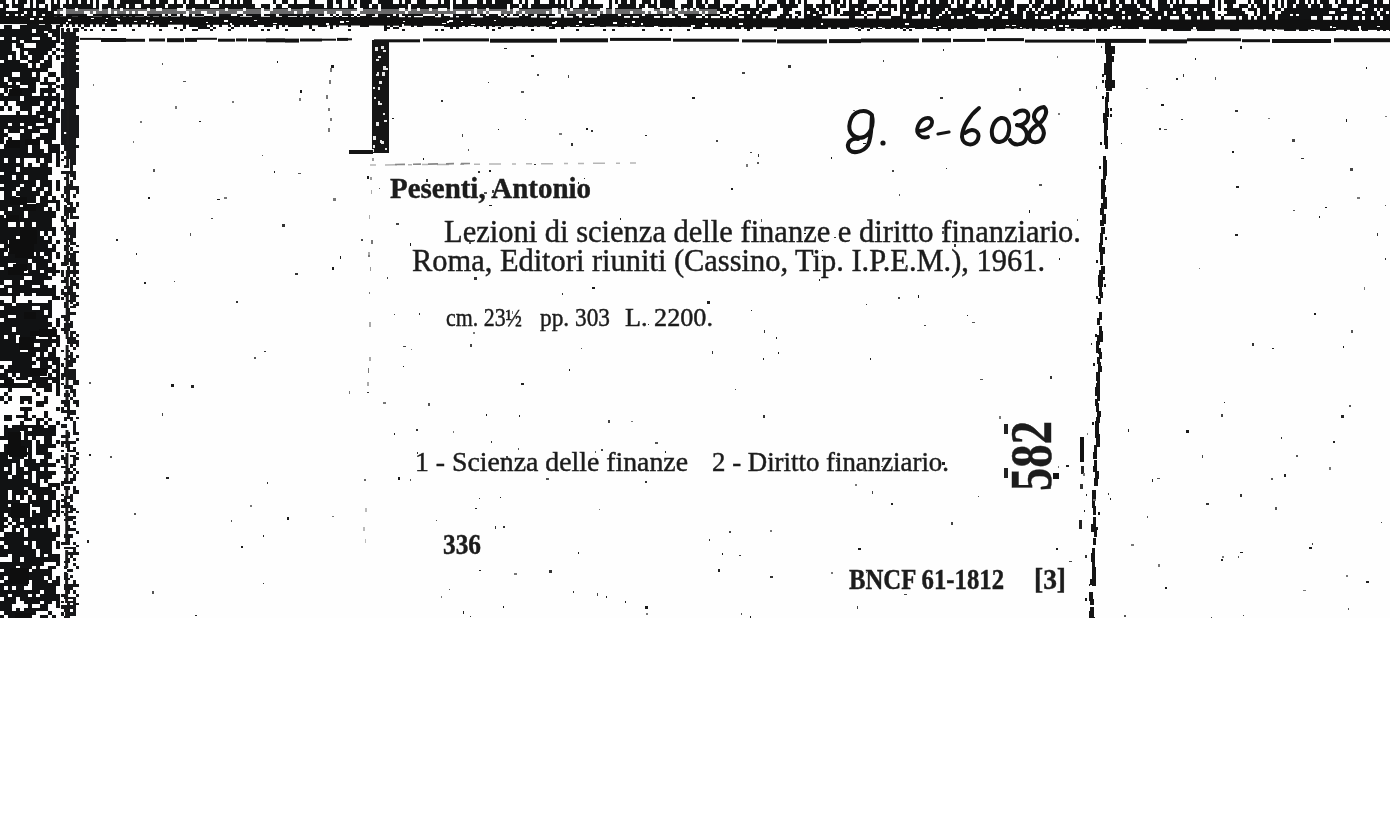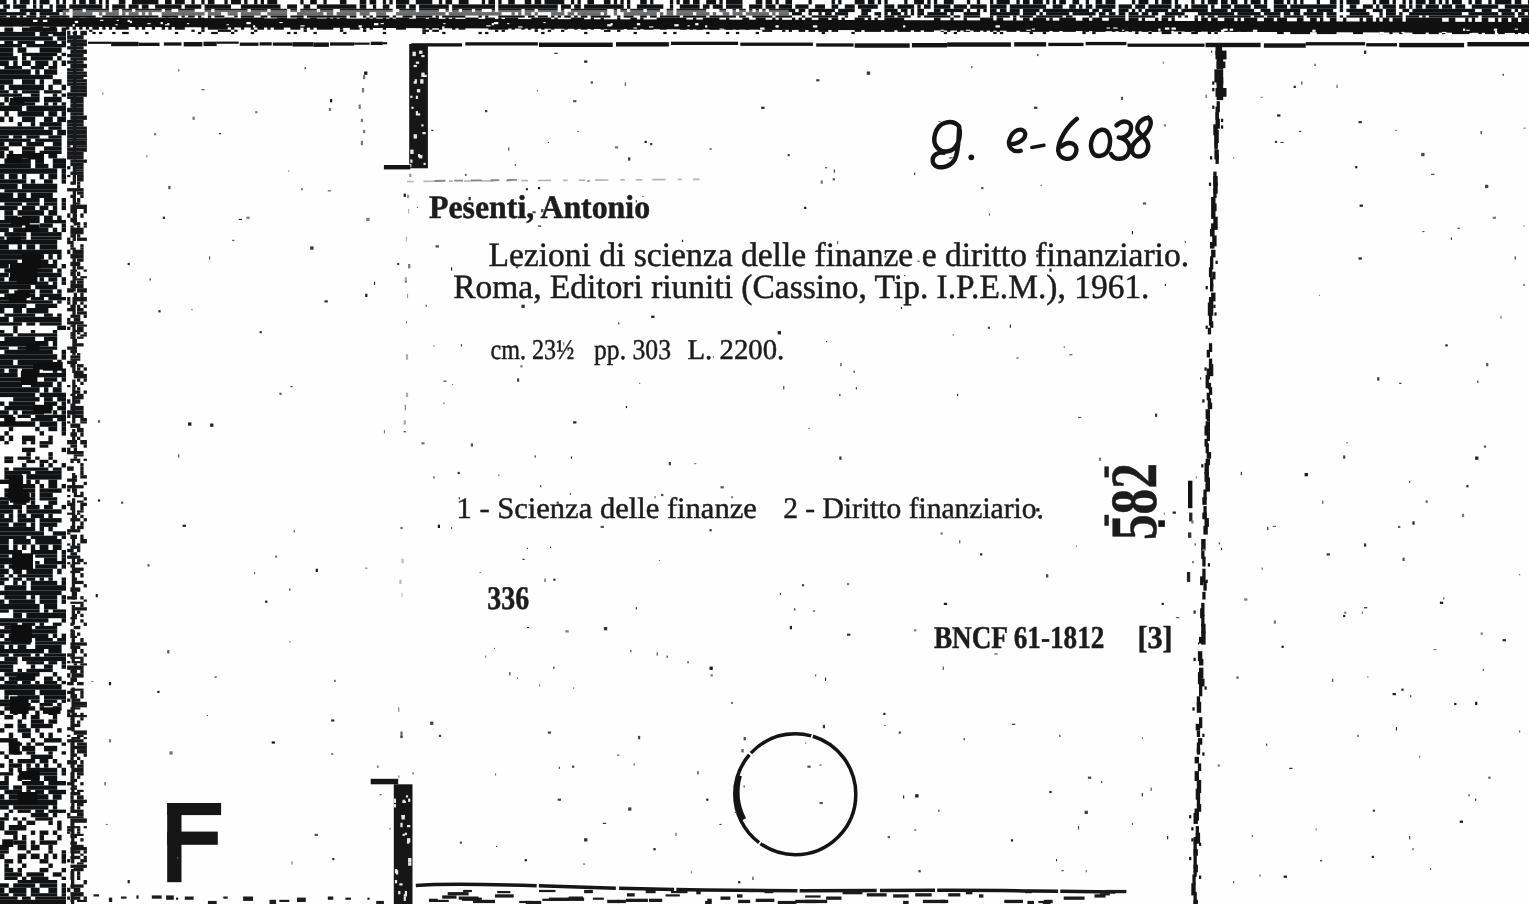--- a/index.html
+++ b/index.html
@@ -1,14 +1,14 @@
 <!DOCTYPE html>
 <html><head><meta charset="utf-8"><title>card</title><style>
 html,body{margin:0;padding:0;background:#fff}
-#page{position:relative;width:1390px;height:822px;background:#3b82f6;overflow:hidden}
+#page{position:relative;width:1390px;height:618px;background:#3b82f6;overflow:hidden}
 text{font-family:"Liberation Serif",serif;fill:#1c1c1c;stroke:#1c1c1c;stroke-width:0.45}
 </style></head><body>
 
 <div id="page">
 <svg width="1390" height="822" viewBox="0 0 1390 822">
 
 <rect x="0" y="0" width="1390" height="822" fill="#fefefe"></rect>
 
 <g fill="#111213">
 <rect x="0" y="0" width="6" height="4"></rect>

